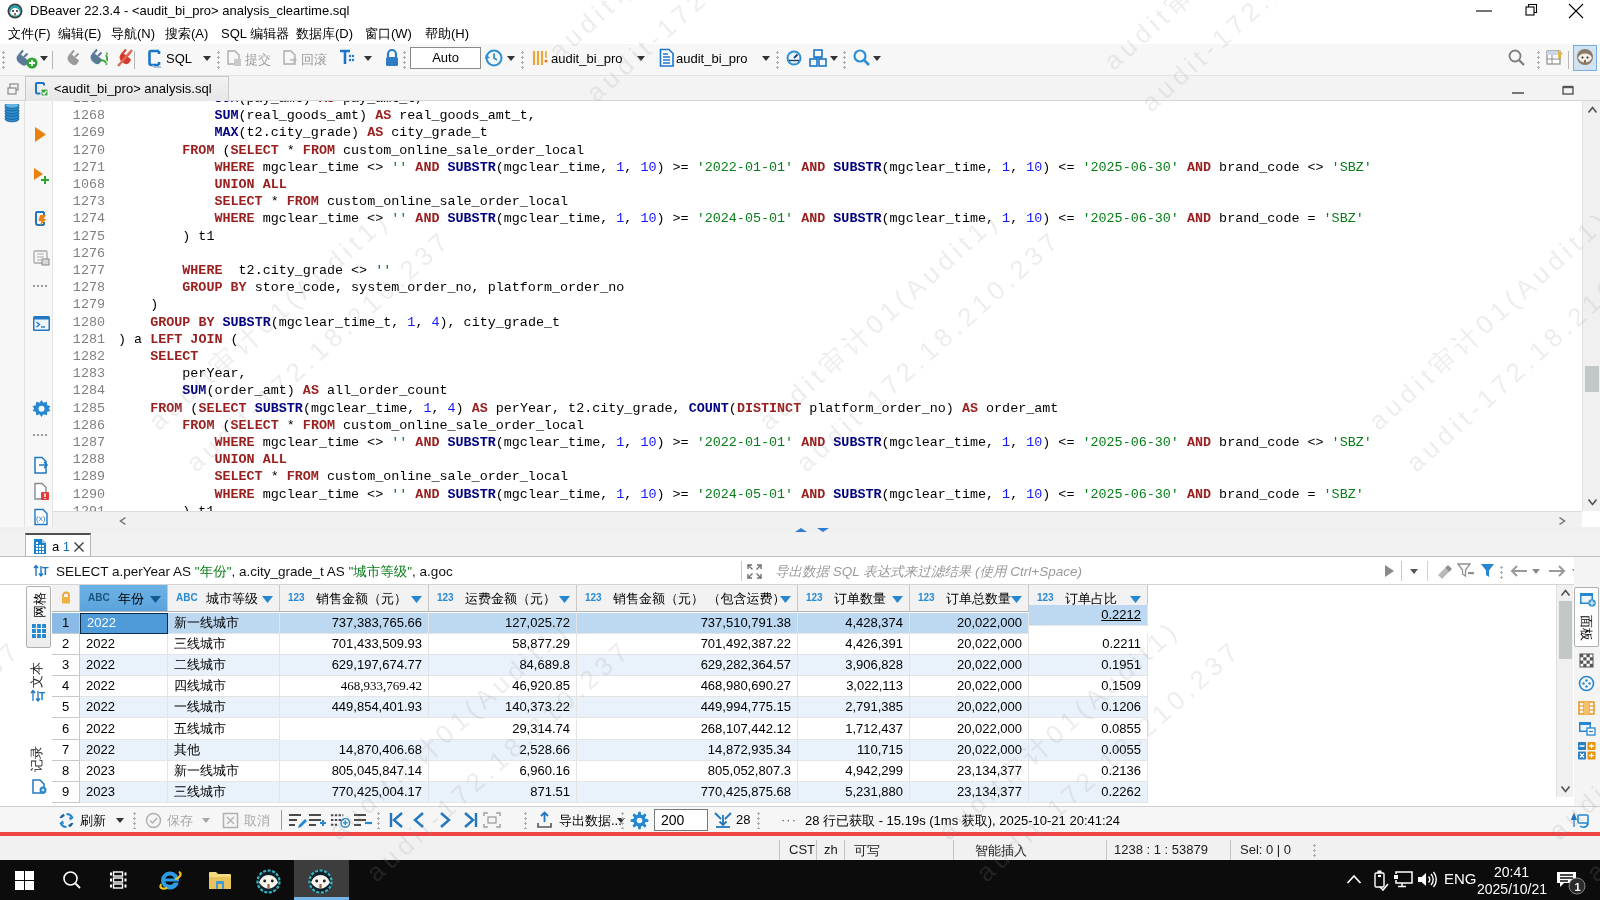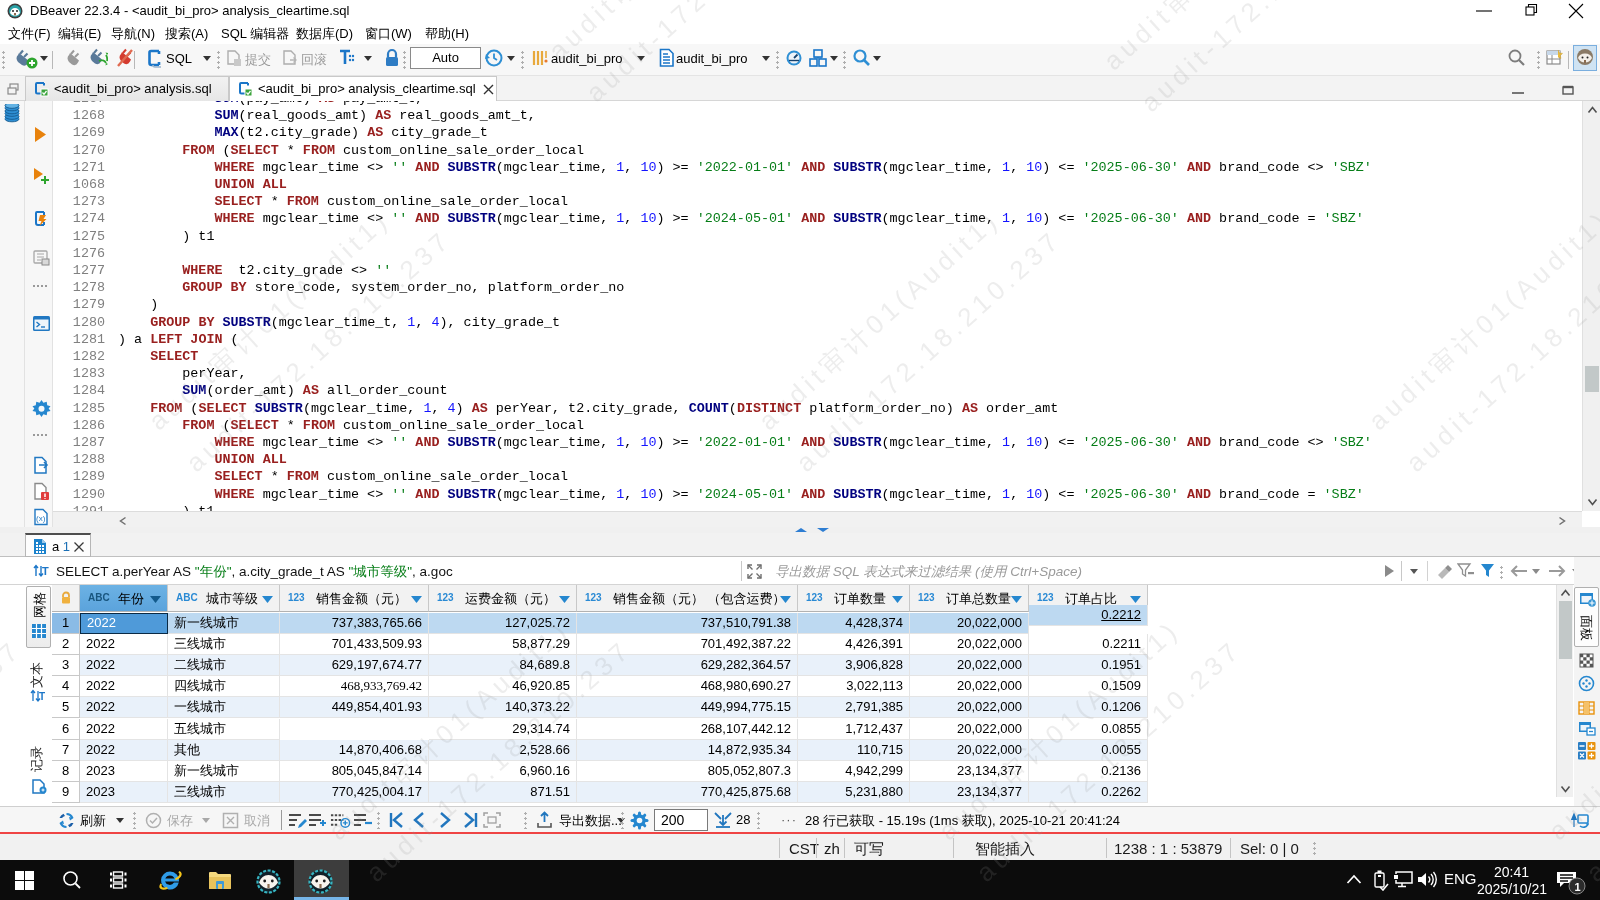--- a/index.html
+++ b/index.html
@@ -47,21 +47,21 @@
   #filterbar{left:0;top:24px;width:1600px;height:28px;background:#fff;border-bottom:1px solid #d4d4d4;}
   #gridwrap{left:52px;top:52px;width:1504px;height:221px;background:#fff;overflow:hidden;}
   .hdr{position:absolute;top:0;height:27px;background:#f2f2f2;border-right:1px solid #c8c8c8;border-bottom:1px solid #b2b2b2;font-size:13px;color:#000;}
   .cell{position:absolute;height:21px;font-size:13px;color:#000;border-right:1px solid #e4e4e4;border-bottom:1px solid #e4e4e4;line-height:20px;}
   .rn{background:#fff;text-align:center;color:#000;border-right:1px solid #c8c8c8;border-bottom:1px solid #c8c8c8;}
   .numcell{text-align:right;padding-right:6px;}
   .txtcell{text-align:left;padding-left:6px;}
   
   #btoolbar{left:0;top:806px;width:1600px;height:26px;background:#f6f6f6;border-top:1px solid #cfcfcf;font-size:13px;}
   
-  #statusbar{left:0;top:832px;width:1600px;height:28px;background:#f1f1f1;border-top:2px solid #ef4444;font-size:15px;color:#1a1a1a;}
+  #statusbar{left:0;top:832px;width:1600px;height:28px;background:#f1f1f1;border-top:4px solid #ef4444;font-size:13px;color:#1a1a1a;}
   .ssep{position:absolute;top:4px;width:1px;height:20px;background:#c4c4c4;}
   
   #taskbar{left:0;top:860px;width:1600px;height:40px;background:#0c0c0c;color:#fff;}
   
   #wm{left:0;top:0;width:1600px;height:900px;pointer-events:none;z-index:50;overflow:hidden;}
   .wmt{position:absolute;font-size:26px;letter-spacing:5px;line-height:56px;color:rgba(150,150,150,0.17);white-space:nowrap;transform:translate(-50%,-50%) rotate(-42deg);font-family:"Liberation Sans",sans-serif;}
 </style>
 </head>
 <body>
 <div id="app">
@@ -220,31 +220,20 @@
       <rect x="4" y="2" width="8" height="6" fill="none" stroke="#8a8a8a" stroke-width="1.2"></rect>
       <rect x="2" y="6" width="8" height="6" fill="#f3f3f3" stroke="#8a8a8a" stroke-width="1.2"></rect>
     </svg>
     <div class="etab" style="left:25px;width:204px;background:linear-gradient(#f2f2f2,#e6e6e6);border:1px solid #c9c9c9;border-bottom:none;">
       <svg class="abs" style="left:7px;top:4px" width="17" height="17" viewBox="0 0 17 17">
         <path d="M11 2 H4 Q3 2 3 3 V11 Q3 12.5 4.5 12.5 H11 M11 2 V4.5 M11 12.5 V10" fill="none" stroke="#1b76c8" stroke-width="2"></path>
         <rect x="8" y="8" width="7" height="7" fill="#3ba33b" stroke="#fff" stroke-width="1"></rect>
         <path d="M9.5 11.5 l1.5 1.8 2.5-3.3" stroke="#fff" stroke-width="1.3" fill="none"></path>
       </svg>
       <span class="abs" style="left:28px;top:4px">&lt;audit_bi_pro&gt; analysis.sql</span>
-    </div>
-    <div class="etab" style="left:229px;width:268px;background:#fff;border:1px solid #c9c9c9;border-bottom:1px solid #fff;height:26px;">
-      <svg class="abs" style="left:7px;top:4px" width="17" height="17" viewBox="0 0 17 17">
-        <path d="M11 2 H4 Q3 2 3 3 V11 Q3 12.5 4.5 12.5 H11 M11 2 V4.5 M11 12.5 V10" fill="none" stroke="#1b76c8" stroke-width="2"></path>
-        <rect x="8" y="8" width="7" height="7" fill="#3ba33b" stroke="#fff" stroke-width="1"></rect>
-        <path d="M9.5 11.5 l1.5 1.8 2.5-3.3" stroke="#fff" stroke-width="1.3" fill="none"></path>
-      </svg>
-      <span class="abs" style="left:28px;top:4px">&lt;audit_bi_pro&gt; analysis_cleartime.sql</span>
-      <svg class="abs" style="left:252px;top:6px" width="13" height="13" viewBox="0 0 13 13">
-        <path d="M2 2 L11 11 M11 2 L2 11" stroke="#333" stroke-width="1.4"></path>
-      </svg>
     </div>
     <svg class="abs" style="left:1510px;top:7px" width="80" height="14" viewBox="0 0 80 14">
       <path d="M2 10 H14" stroke="#555" stroke-width="1.6"></path>
       <rect x="53" y="4" width="10" height="7" fill="none" stroke="#555" stroke-width="1.4"></rect>
       <path d="M53 4 h10" stroke="#555" stroke-width="2.4"></path>
     </svg>
   </div>
   <div id="editor" class="abs">
     <div id="lstrip0" class="abs">
       <svg class="abs" style="left:3px;top:3px" width="18" height="19" viewBox="0 0 18 19">

